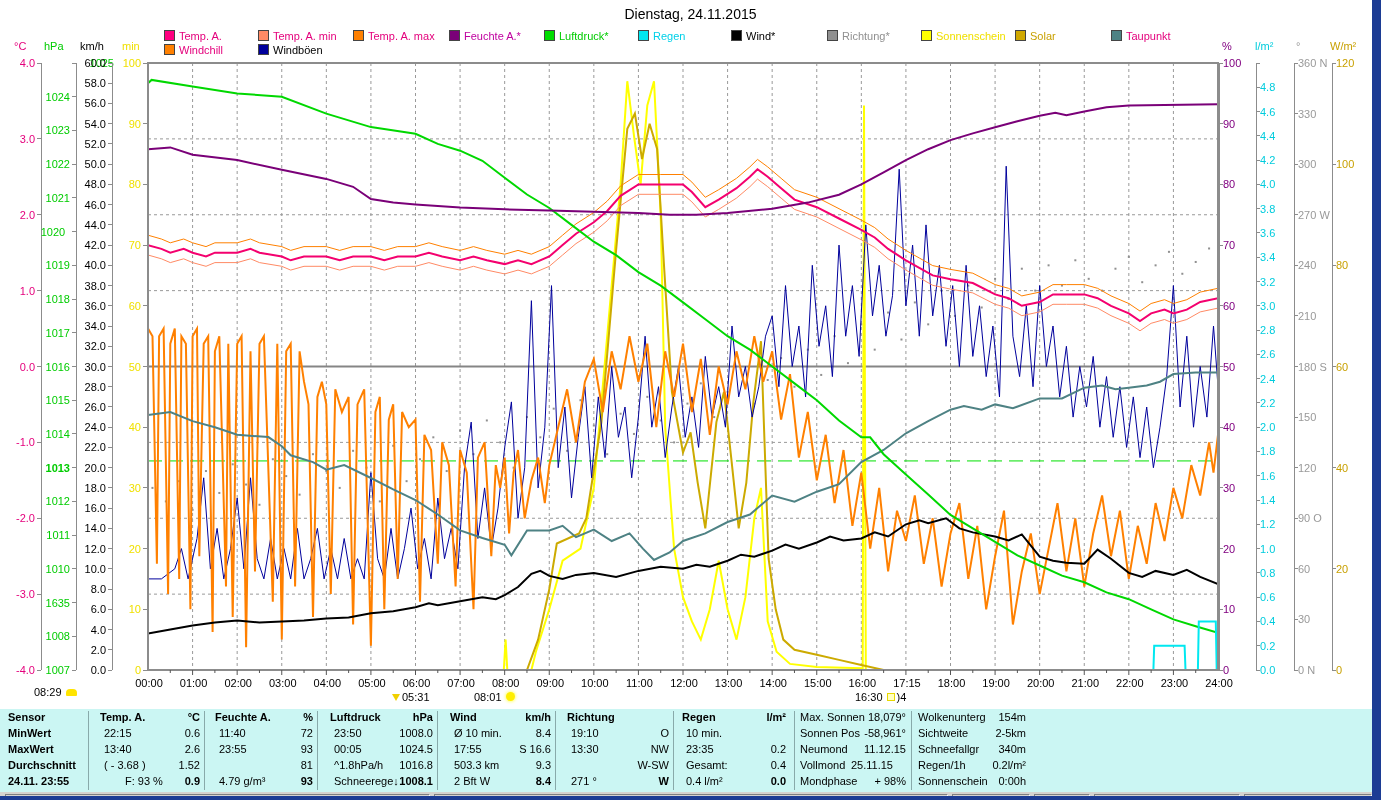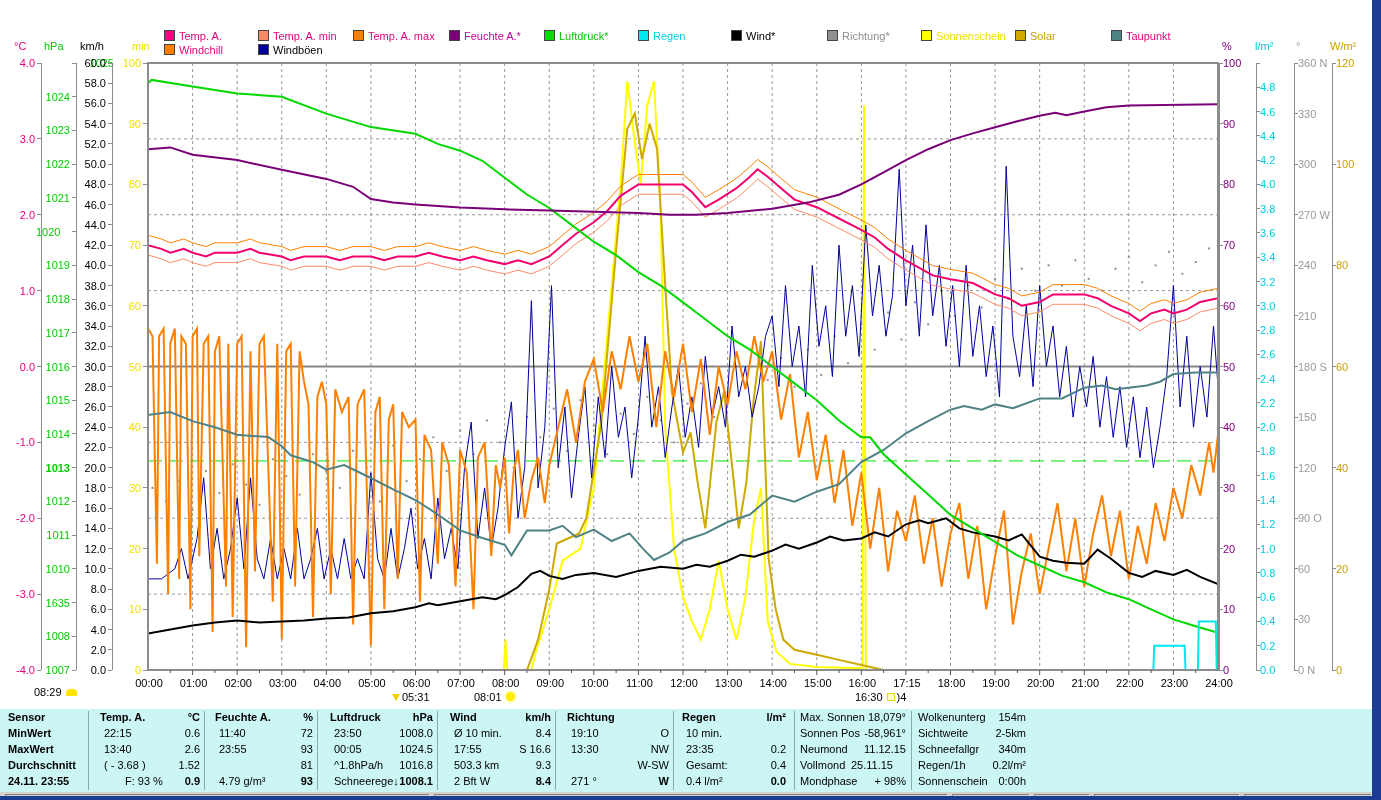--- a/index.html
+++ b/index.html
@@ -202,20 +202,21 @@
       <line x1="1017.375" y1="670" x2="1017.375" y2="673" stroke="#555" stroke-width="1"></line>
       <line x1="1039.6666666666667" y1="670" x2="1039.6666666666667" y2="675" stroke="#555" stroke-width="1"></line>
       <line x1="1061.9583333333333" y1="670" x2="1061.9583333333333" y2="673" stroke="#555" stroke-width="1"></line>
       <line x1="1084.25" y1="670" x2="1084.25" y2="675" stroke="#555" stroke-width="1"></line>
       <line x1="1106.5416666666667" y1="670" x2="1106.5416666666667" y2="673" stroke="#555" stroke-width="1"></line>
       <line x1="1128.8333333333333" y1="670" x2="1128.8333333333333" y2="675" stroke="#555" stroke-width="1"></line>
       <line x1="1151.125" y1="670" x2="1151.125" y2="673" stroke="#555" stroke-width="1"></line>
       <line x1="1173.4166666666667" y1="670" x2="1173.4166666666667" y2="675" stroke="#555" stroke-width="1"></line>
       <line x1="1195.7083333333333" y1="670" x2="1195.7083333333333" y2="673" stroke="#555" stroke-width="1"></line>
     </svg>
+  <div class="abs" id="title">Dienstag, 24.11.2015</div>
   <div id="axes">
       <div style="position: absolute; left: 41px; top: 63px; width: 1px; height: 607px; background: rgb(140, 140, 140);"></div>
       <div class="unit" style="left: 14px; top: 40px; color: rgb(228, 0, 124); font-weight: normal;">°C</div>
       <div style="position: absolute; left: 37px; top: 62.5px; width: 4px; height: 1px; background: rgb(140, 140, 140);"></div>
       <div class="axlabel" style="top: 58px; color: rgb(228, 0, 124); left: 1px; width: 34px; text-align: right;">4.0</div>
       <div style="position: absolute; left: 37px; top: 138.375px; width: 4px; height: 1px; background: rgb(140, 140, 140);"></div>
       <div class="axlabel" style="top: 133.875px; color: rgb(228, 0, 124); left: 1px; width: 34px; text-align: right;">3.0</div>
       <div style="position: absolute; left: 37px; top: 214.25px; width: 4px; height: 1px; background: rgb(140, 140, 140);"></div>
       <div class="axlabel" style="top: 209.75px; color: rgb(228, 0, 124); left: 1px; width: 34px; text-align: right;">2.0</div>
       <div style="position: absolute; left: 37px; top: 290.125px; width: 4px; height: 1px; background: rgb(140, 140, 140);"></div>
@@ -236,21 +237,21 @@
       <div class="axlabel" style="top: 58px; color: rgb(0, 204, 0); left: 36px; width: 34px; text-align: right; margin-left: 44px;">1025</div>
       <div style="position: absolute; left: 72px; top: 96.2222px; width: 4px; height: 1px; background: rgb(140, 140, 140);"></div>
       <div class="axlabel" style="top: 91.7222px; color: rgb(0, 204, 0); left: 36px; width: 34px; text-align: right;">1024</div>
       <div style="position: absolute; left: 72px; top: 129.944px; width: 4px; height: 1px; background: rgb(140, 140, 140);"></div>
       <div class="axlabel" style="top: 125.444px; color: rgb(0, 204, 0); left: 36px; width: 34px; text-align: right;">1023</div>
       <div style="position: absolute; left: 72px; top: 163.667px; width: 4px; height: 1px; background: rgb(140, 140, 140);"></div>
       <div class="axlabel" style="top: 159.167px; color: rgb(0, 204, 0); left: 36px; width: 34px; text-align: right;">1022</div>
       <div style="position: absolute; left: 72px; top: 197.389px; width: 4px; height: 1px; background: rgb(140, 140, 140);"></div>
       <div class="axlabel" style="top: 192.889px; color: rgb(0, 204, 0); left: 36px; width: 34px; text-align: right;">1021</div>
       <div style="position: absolute; left: 72px; top: 231.111px; width: 4px; height: 1px; background: rgb(140, 140, 140);"></div>
-      <div class="axlabel" style="top: 226.611px; color: rgb(0, 204, 0); left: 36px; width: 34px; text-align: left;">1020</div>
+      <div class="axlabel" style="top: 226.611px; color: rgb(0, 204, 0); left: 36px; width: 34px; text-align: center;">1020</div>
       <div style="position: absolute; left: 72px; top: 264.833px; width: 4px; height: 1px; background: rgb(140, 140, 140);"></div>
       <div class="axlabel" style="top: 260.333px; color: rgb(0, 204, 0); left: 36px; width: 34px; text-align: right;">1019</div>
       <div style="position: absolute; left: 72px; top: 298.556px; width: 4px; height: 1px; background: rgb(140, 140, 140);"></div>
       <div class="axlabel" style="top: 294.056px; color: rgb(0, 204, 0); left: 36px; width: 34px; text-align: right;">1018</div>
       <div style="position: absolute; left: 72px; top: 332.278px; width: 4px; height: 1px; background: rgb(140, 140, 140);"></div>
       <div class="axlabel" style="top: 327.778px; color: rgb(0, 204, 0); left: 36px; width: 34px; text-align: right;">1017</div>
       <div style="position: absolute; left: 72px; top: 366px; width: 4px; height: 1px; background: rgb(140, 140, 140);"></div>
       <div class="axlabel" style="top: 361.5px; color: rgb(0, 204, 0); left: 36px; width: 34px; text-align: right;">1016</div>
       <div style="position: absolute; left: 72px; top: 399.722px; width: 4px; height: 1px; background: rgb(140, 140, 140);"></div>
       <div class="axlabel" style="top: 395.222px; color: rgb(0, 204, 0); left: 36px; width: 34px; text-align: right;">1015</div>
@@ -328,21 +329,21 @@
       <div class="axlabel" style="top: 584.067px; color: rgb(0, 0, 0); left: 72px; width: 34px; text-align: right;">8.0</div>
       <div style="position: absolute; left: 108px; top: 608.8px; width: 4px; height: 1px; background: rgb(140, 140, 140);"></div>
       <div class="axlabel" style="top: 604.3px; color: rgb(0, 0, 0); left: 72px; width: 34px; text-align: right;">6.0</div>
       <div style="position: absolute; left: 108px; top: 629.033px; width: 4px; height: 1px; background: rgb(140, 140, 140);"></div>
       <div class="axlabel" style="top: 624.533px; color: rgb(0, 0, 0); left: 72px; width: 34px; text-align: right;">4.0</div>
       <div style="position: absolute; left: 108px; top: 649.267px; width: 4px; height: 1px; background: rgb(140, 140, 140);"></div>
       <div class="axlabel" style="top: 644.767px; color: rgb(0, 0, 0); left: 72px; width: 34px; text-align: right;">2.0</div>
       <div style="position: absolute; left: 108px; top: 669.5px; width: 4px; height: 1px; background: rgb(140, 140, 140);"></div>
       <div class="axlabel" style="top: 665px; color: rgb(0, 0, 0); left: 72px; width: 34px; text-align: right;">0.0</div>
       <div style="position: absolute; left: 147px; top: 63px; width: 1px; height: 607px; background: rgb(140, 140, 140);"></div>
-      <div class="unit" style="left: 122px; top: 40px; color: rgb(240, 224, 0); font-weight: normal; margin-left: 10px;">min</div>
+      <div class="unit" style="left: 122px; top: 40px; color: rgb(240, 224, 0); font-weight: normal;">min</div>
       <div style="position: absolute; left: 143px; top: 62.5px; width: 4px; height: 1px; background: rgb(140, 140, 140);"></div>
       <div class="axlabel" style="top: 58px; color: rgb(240, 224, 0); left: 107px; width: 34px; text-align: right;">100</div>
       <div style="position: absolute; left: 143px; top: 123.2px; width: 4px; height: 1px; background: rgb(140, 140, 140);"></div>
       <div class="axlabel" style="top: 118.7px; color: rgb(240, 224, 0); left: 107px; width: 34px; text-align: right;">90</div>
       <div style="position: absolute; left: 143px; top: 183.9px; width: 4px; height: 1px; background: rgb(140, 140, 140);"></div>
       <div class="axlabel" style="top: 179.4px; color: rgb(240, 224, 0); left: 107px; width: 34px; text-align: right;">80</div>
       <div style="position: absolute; left: 143px; top: 244.6px; width: 4px; height: 1px; background: rgb(140, 140, 140);"></div>
       <div class="axlabel" style="top: 240.1px; color: rgb(240, 224, 0); left: 107px; width: 34px; text-align: right;">70</div>
       <div style="position: absolute; left: 143px; top: 305.3px; width: 4px; height: 1px; background: rgb(140, 140, 140);"></div>
       <div class="axlabel" style="top: 300.8px; color: rgb(240, 224, 0); left: 107px; width: 34px; text-align: right;">60</div>

